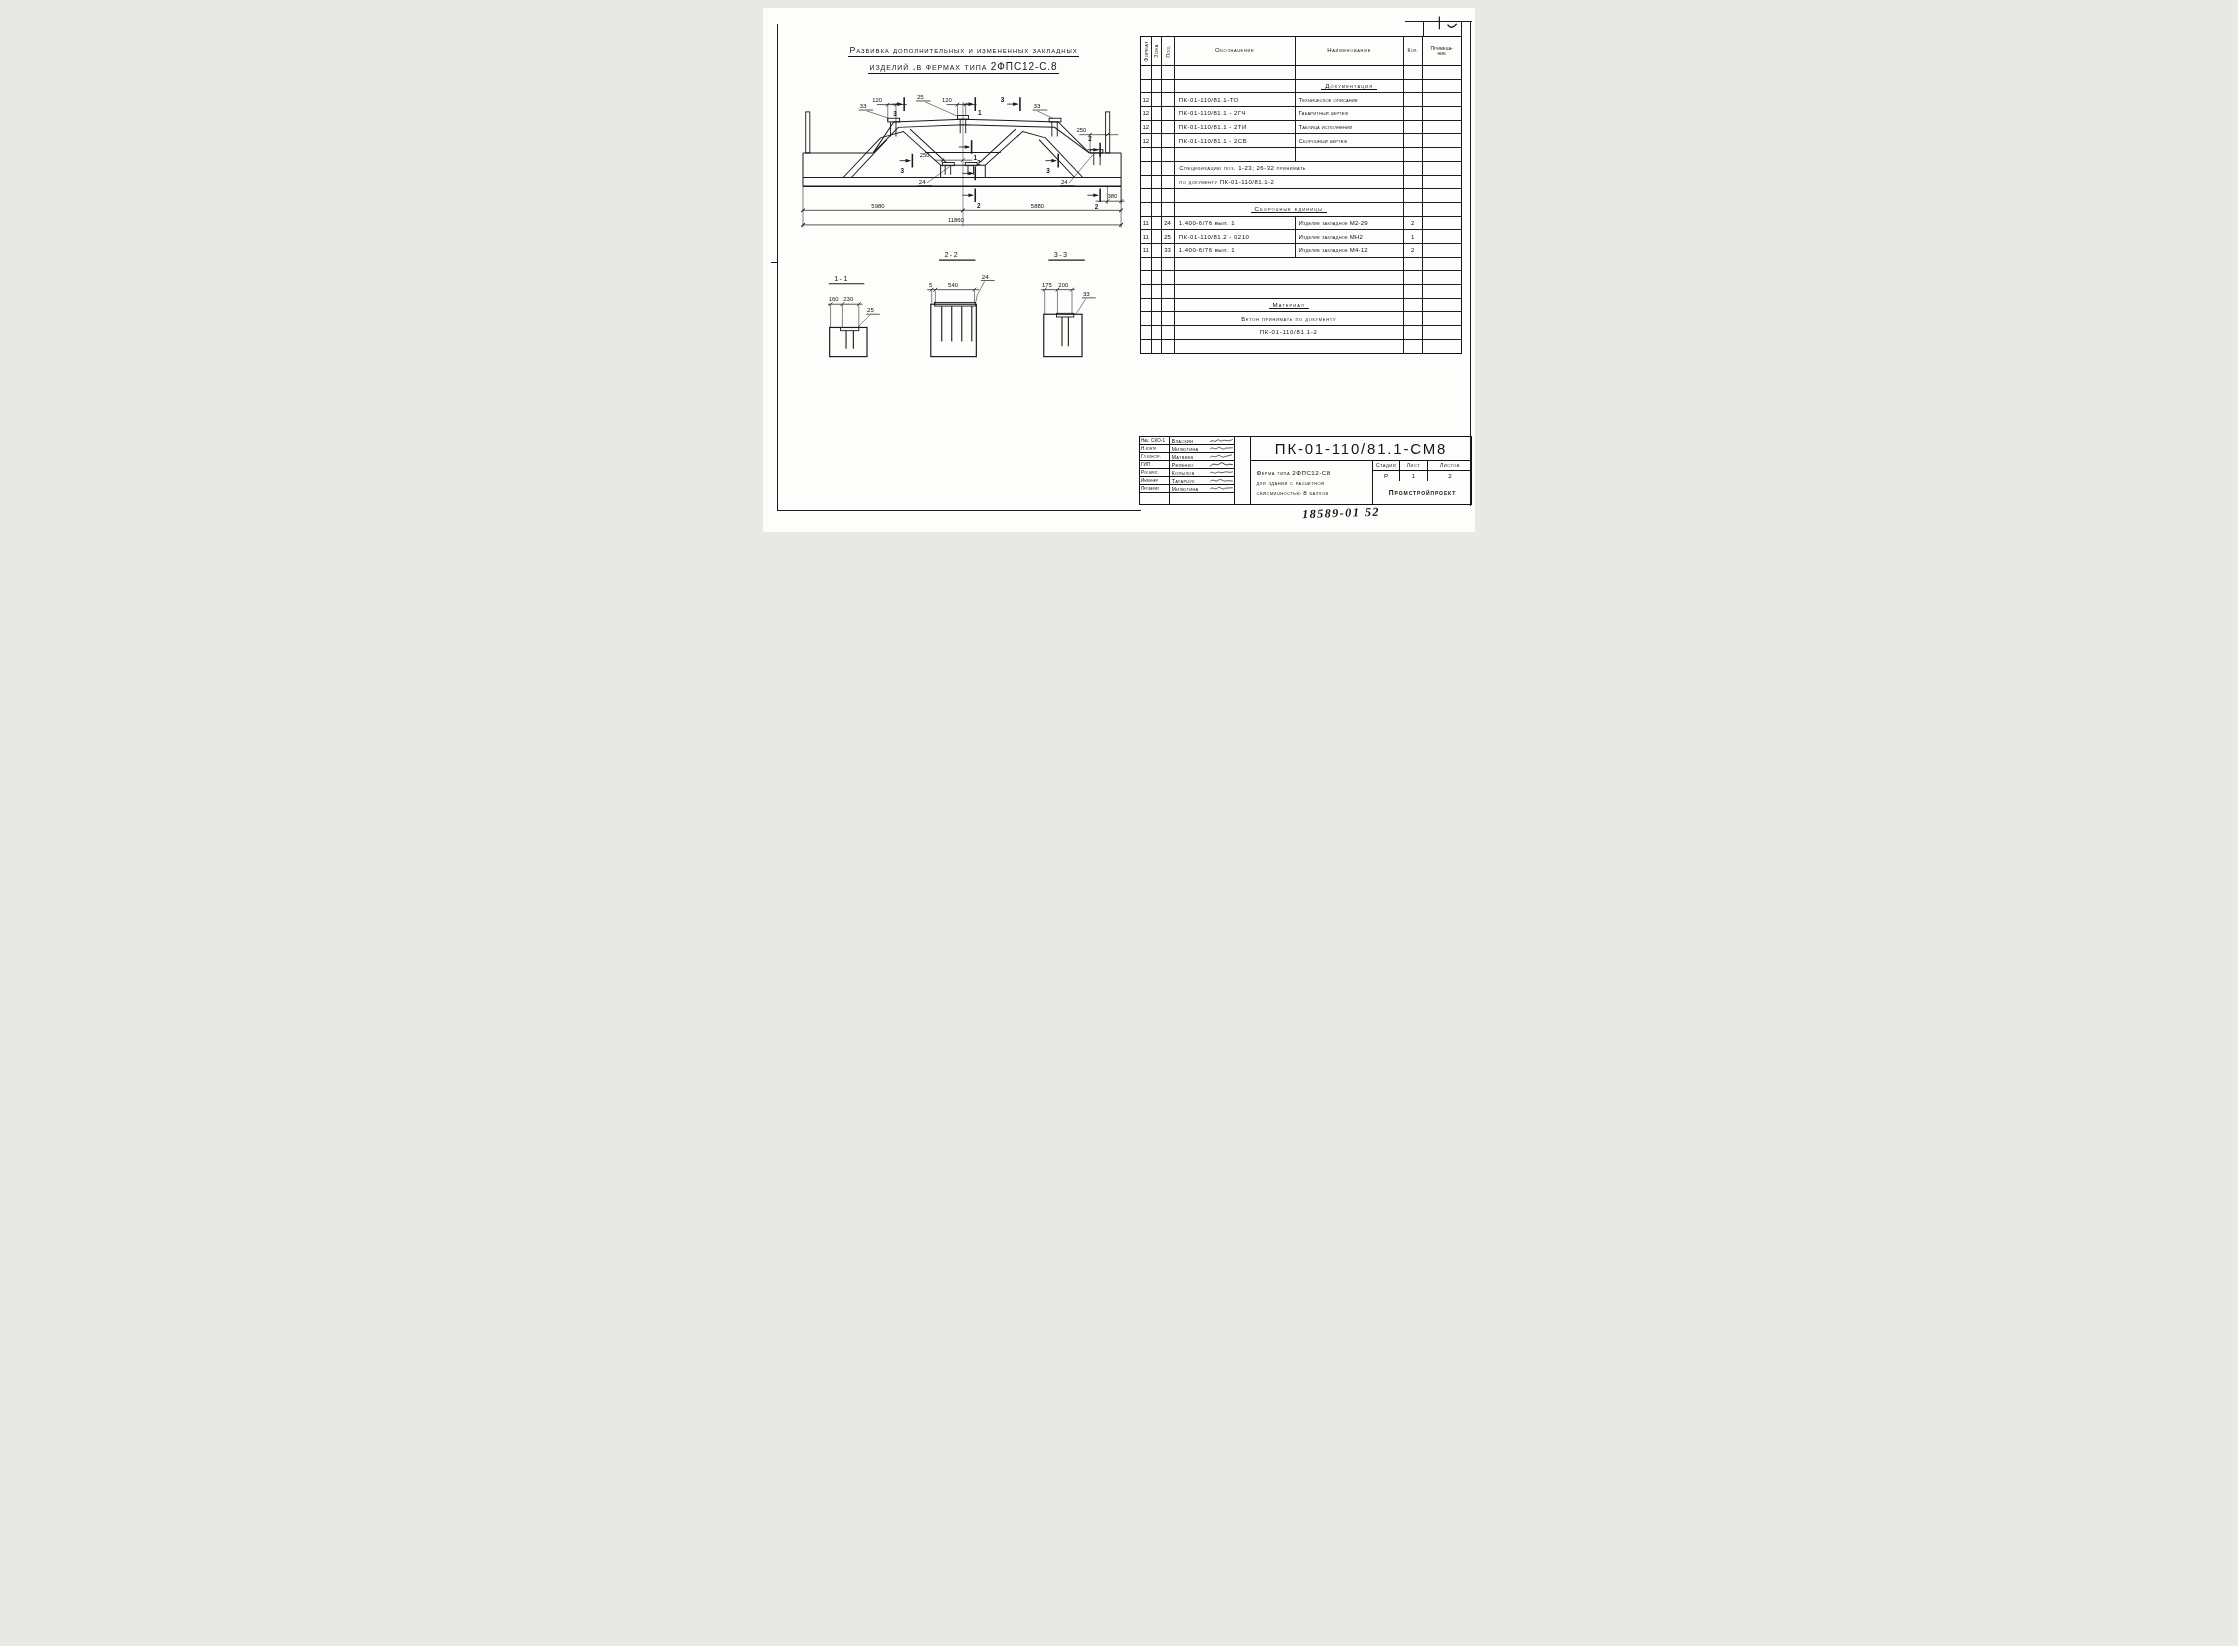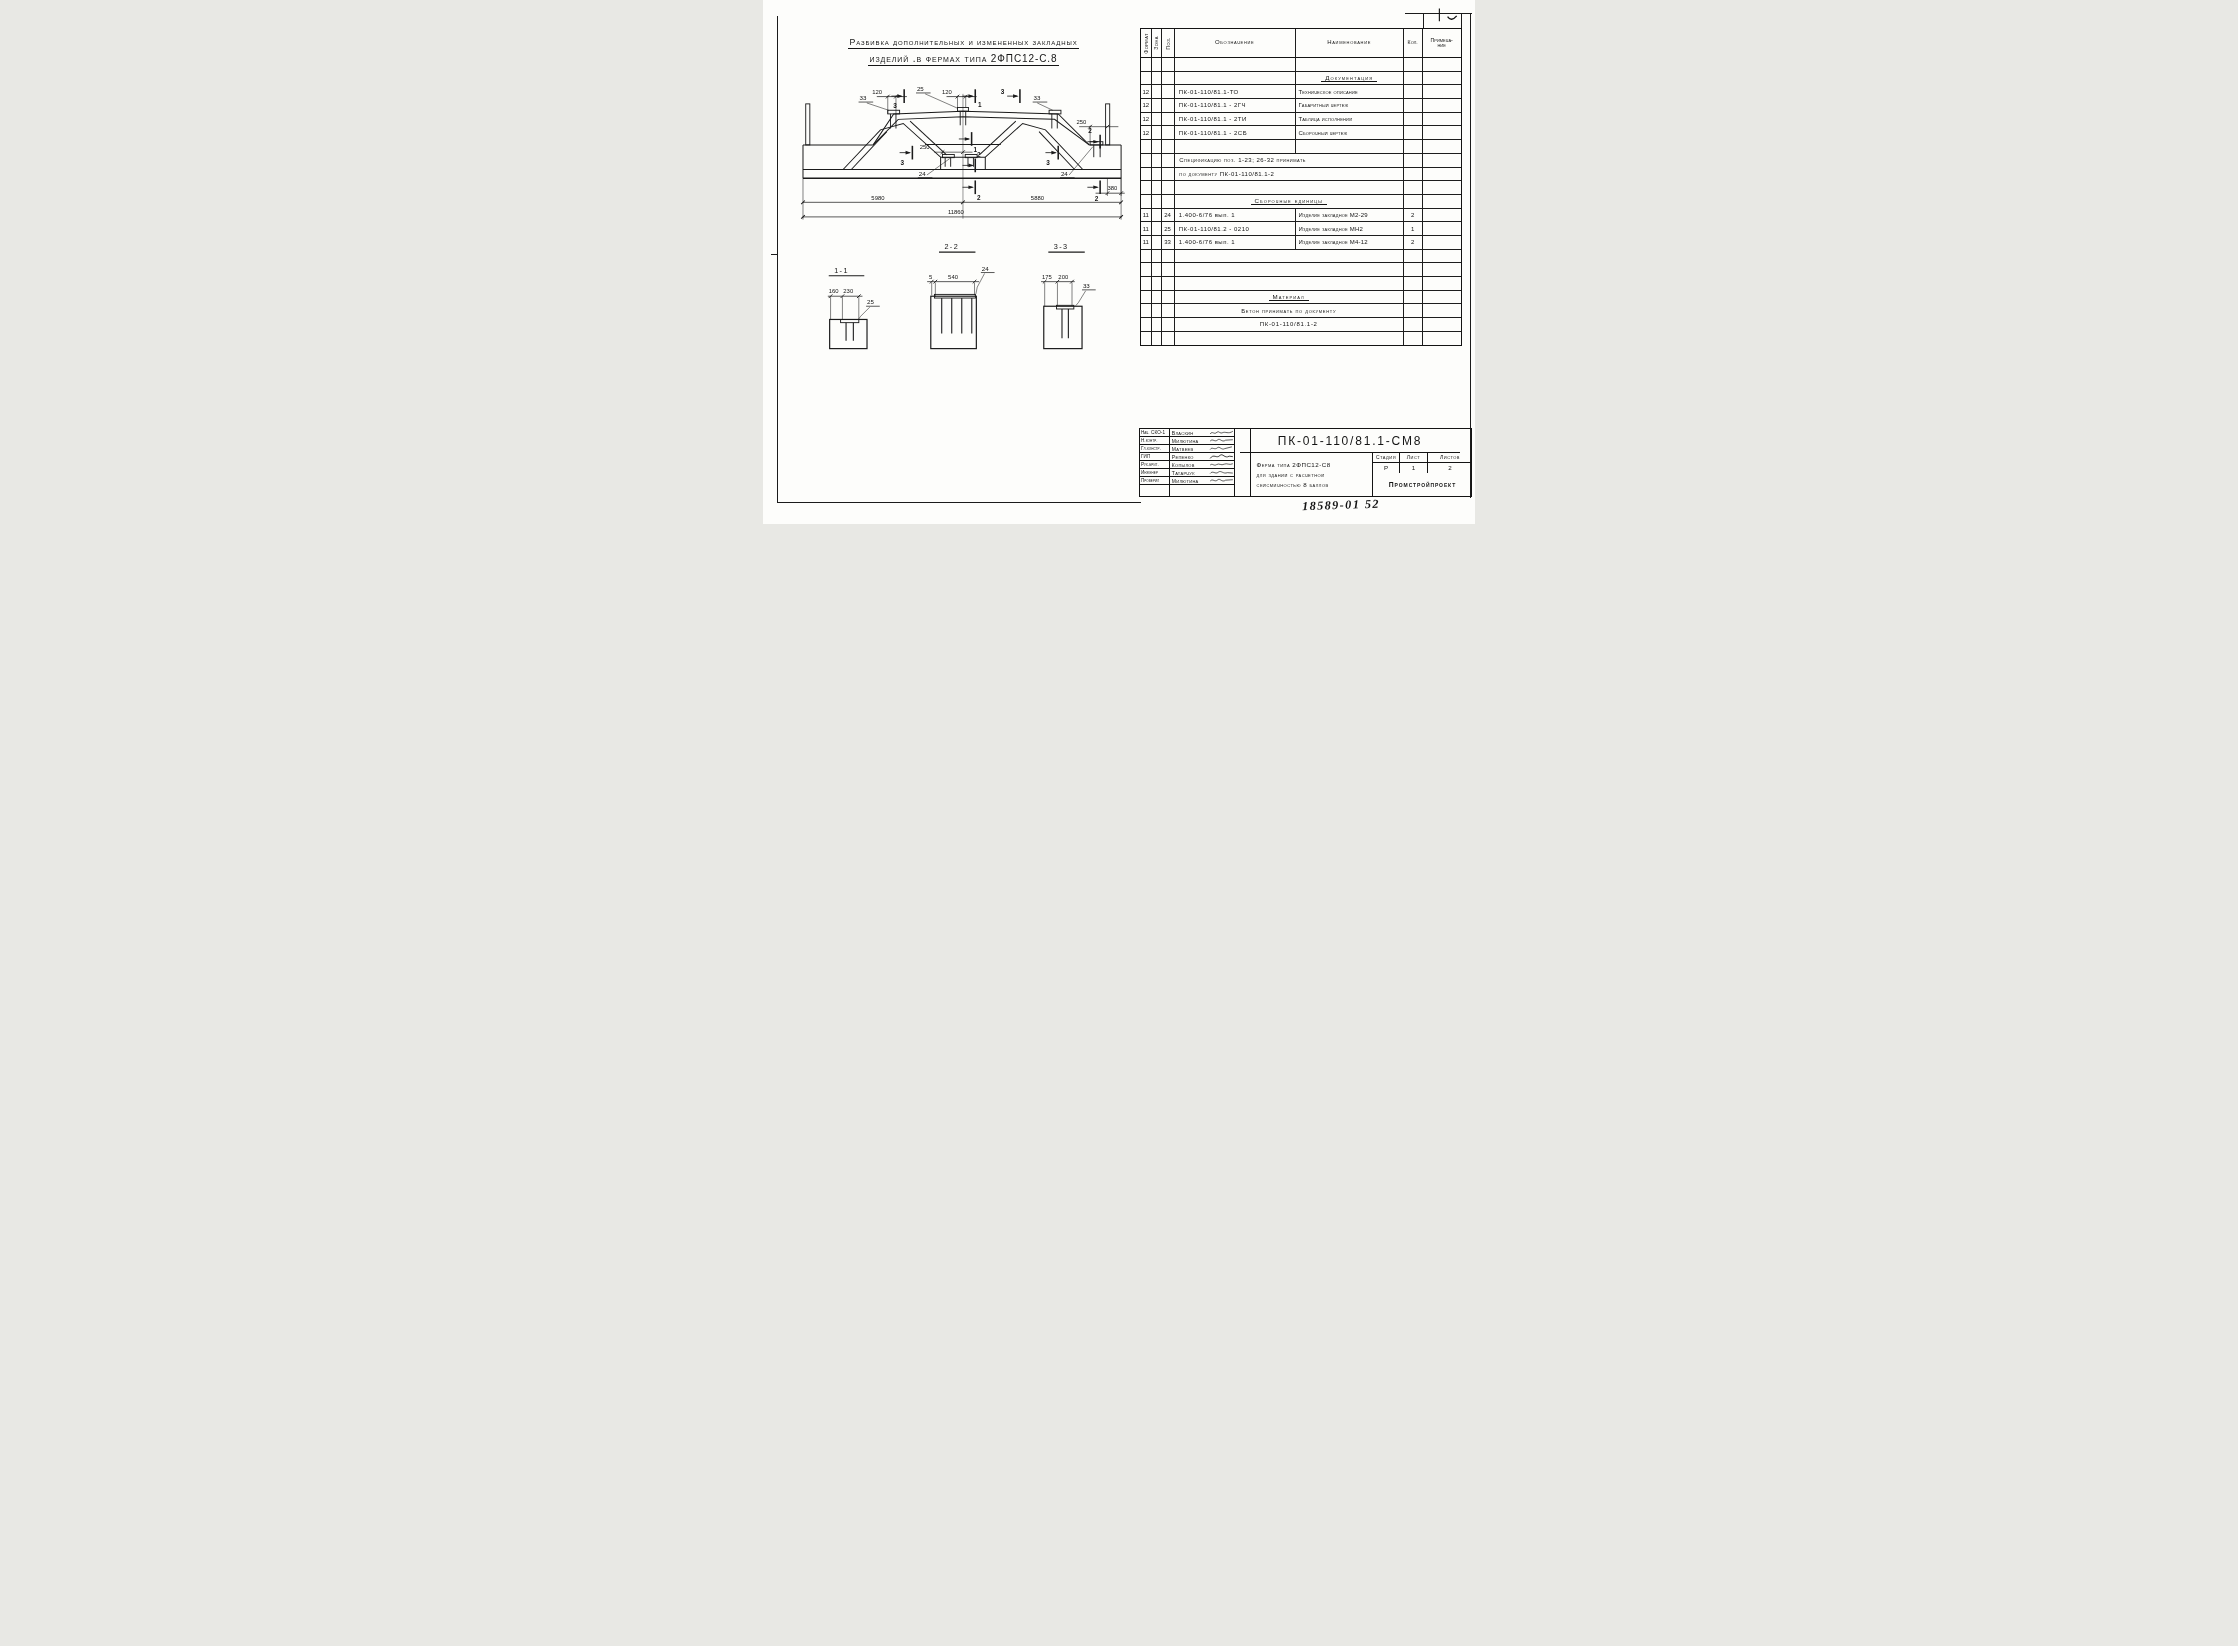--- a/index.html
+++ b/index.html
@@ -1,17 +1,17 @@
 <!DOCTYPE html>
 <html style="font-size:7.3px"><head>
 <meta charset="utf-8">
 <style>
   html,body { margin:0; padding:0; background:#e8e8e4; }
   .sheet {
-    position:relative; width:712px; height:524px; margin:0 auto;
+    position:relative; width:712px; height:524px; margin:8px auto;
     background:#fdfdfb; color:#141414; overflow:hidden;
     font-family:"Liberation Sans", sans-serif;
   }
   .ln { position:absolute; background:#1b1b1b; }
 
   
   .dtitle { position:absolute; left:41px; top:37px; width:319px; text-align:center; }
   .dtitle .t1, .dtitle .t2 {
     display:inline-block; font-size:8.7px; letter-spacing:0.9px;
     font-variant:small-caps; border-bottom:1.2px solid #141414; padding:0 1.8px 1.4px;
@@ -56,23 +56,23 @@
   .tb * { box-sizing:border-box; }
   .siggrid { position:absolute; left:0; top:0; width:95px; height:100%;
     display:grid; grid-template-columns:30px 39px 26px;
     grid-template-rows:repeat(7, 8px) 1fr; border-right:0.7px solid #141414; }
   .siggrid .sc0 { border-right:0.7px solid #141414; }
   .siggrid .cell { border-bottom:0.7px solid #141414; display:flex; align-items:center;
     overflow:hidden; white-space:nowrap; }
   .siggrid .role { font-size:4.6px; padding-left:0.9px; font-variant:small-caps; letter-spacing:0.1px; }
   .siggrid .nm { font-size:5px; padding-left:1.8px; font-variant:small-caps; letter-spacing:0.3px; }
   .gapcol { position:absolute; left:95px; top:0; width:16px; height:100%; border-right:1px solid #141414; }
-  .docnum { position:absolute; left:100px; top:0; width:220px; height:24px;
+  .docnum { position:absolute; left:111px; top:0; width:220px; height:24px;
     border-bottom:1.1px solid #141414; display:flex; align-items:center; justify-content:center;
-    font-size:12px; letter-spacing:1.8px; }
+    font-size:15px; letter-spacing:1.8px; }
   .desc { position:absolute; left:111px; top:24px; width:122px; height:43px;
     border-right:1px solid #141414; display:flex; flex-direction:column;
     justify-content:center; padding-left:5.5px; gap:2.7px; }
   .desc div { font-size:6.2px; letter-spacing:0.5px; font-variant:small-caps; }
   .stagegrid { position:absolute; left:233px; top:24px; width:99px; height:20px;
     display:grid; grid-template-columns:27px 28px 1fr; grid-template-rows:9.6px 1fr; }
   .stagegrid div { border-right:0.8px solid #141414; border-bottom:0.8px solid #141414;
     display:flex; align-items:center; justify-content:center; }
   .stagegrid div:nth-child(3n) { border-right:none; }
   .stagegrid .lb { font-size:5px; font-variant:small-caps; letter-spacing:0.5px; }

